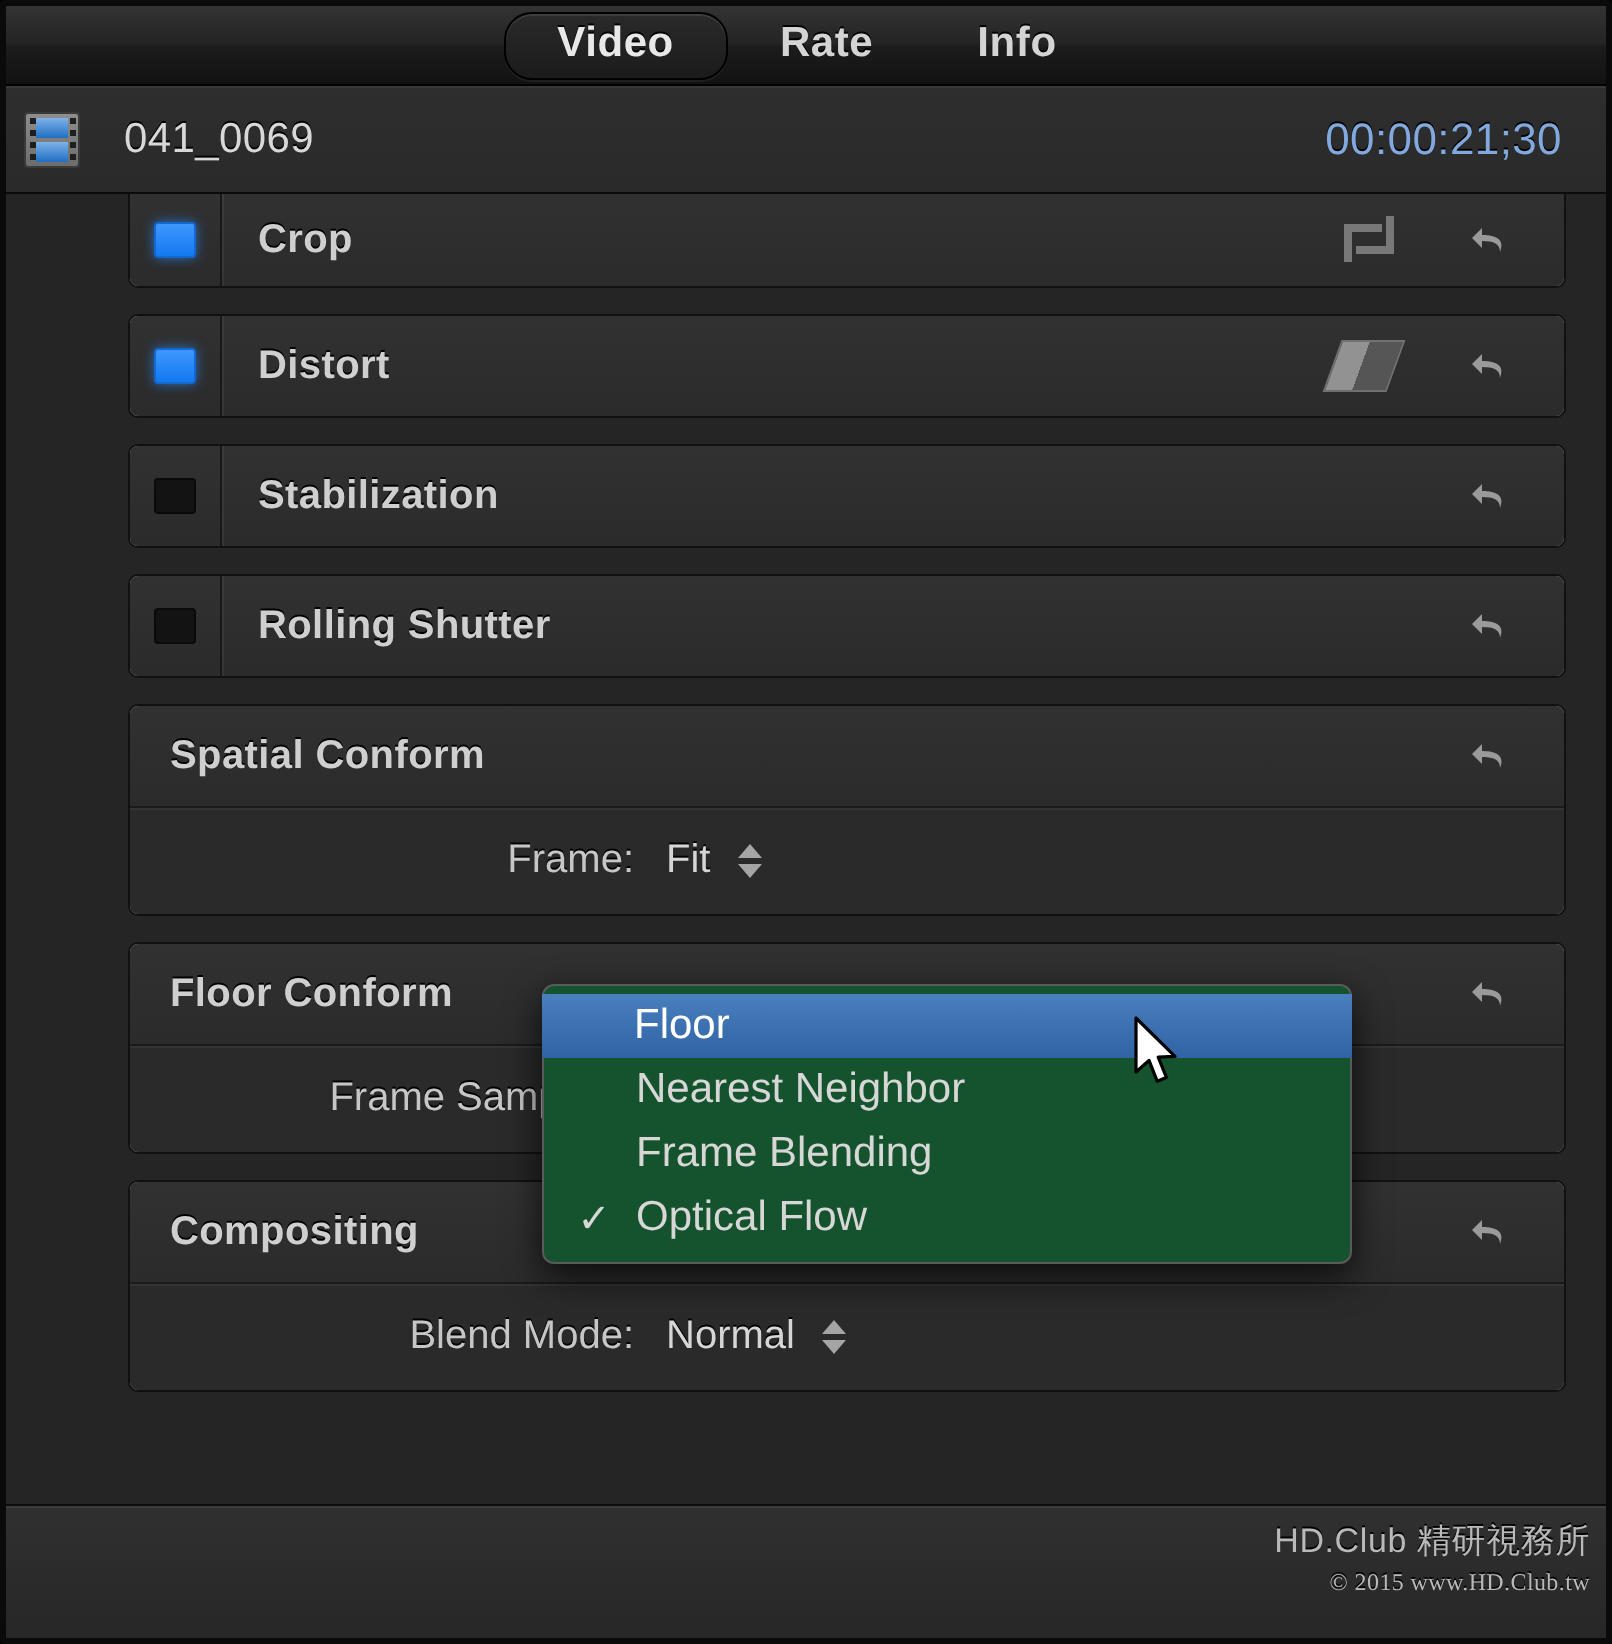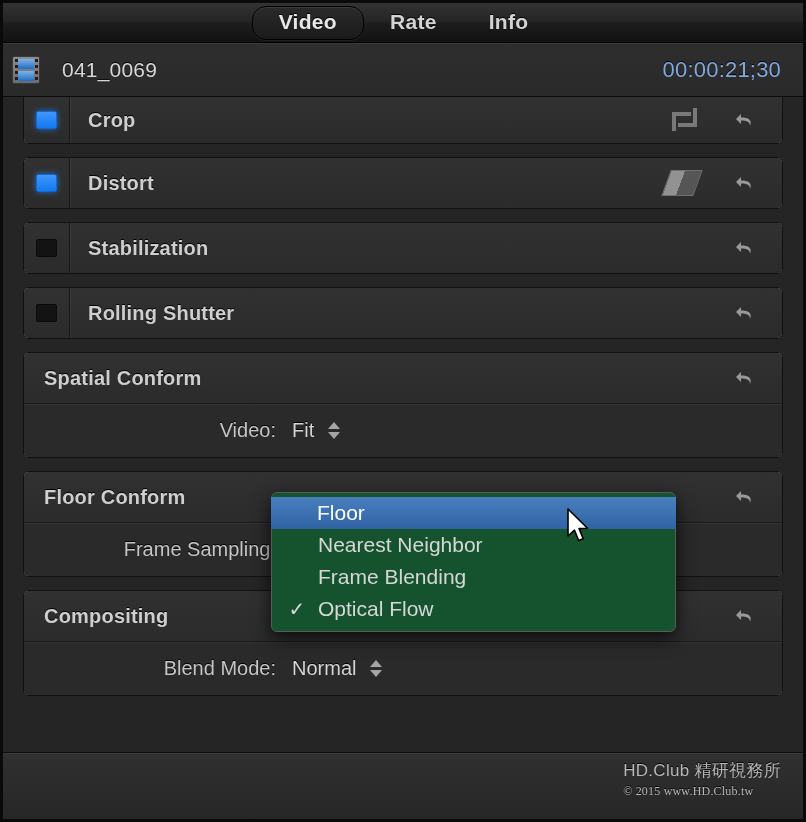--- a/index.html
+++ b/index.html
@@ -103,20 +103,21 @@
     overflow: hidden;
   }
 
   .group {
     margin-top: 13px;
     border: 1px solid #111;
     border-radius: 5px;
     background: #a3a3a3;
     box-shadow: inset 0 1px 0 rgba(255,255,255,.055);
     overflow: hidden;
+    margin-left: 41px;
   }
   .group.first { margin-top: 0; border-top: none; border-radius: 0 0 5px 5px; }
 
   .grouphead {
     position: relative;
     height: 50px;
     display: flex;
     align-items: center;
     background: linear-gradient(to bottom, #313131 0%, #2b2b2b 100%);
   }
@@ -252,21 +253,22 @@
   
   .footer {
     position: absolute;
     left: 0; right: 0; bottom: 0;
     height: 66px;
     background: linear-gradient(to bottom, #303030 0%, #272727 100%);
     border-top: 1px solid #0c0c0c;
     box-shadow: inset 0 1px 0 rgba(255,255,255,.06);
   }
   .wm {
-    position: absolute; right: 22px; top: 6px;
+    position: absolute; right: 8px; top: 6px;
+    text-align: right;
     color: #b9b9b9;
     text-shadow: 0 -1px 0 #000;
   }
   .wm .l1 { font-size: 17px; letter-spacing: .3px; }
   .wm .l2 { font-size: 12px; margin-top: 2px; letter-spacing: .2px; font-family: Liberation Serif, serif; }
 </style>
 </head>
 <body>
 
 <div id="app">
@@ -359,21 +361,21 @@
         <div class="gtitle plain">Spatial Conform</div>
         <div class="ghicons">
           <div class="icon-reset">
             <svg width="26" height="24" viewBox="0 0 26 24">
                 <path d="M9 6 L4 11 L9 16 L9 12.5 C15 12.5 18 14 18 18 C20.5 12 16.5 9.5 9 9.5 Z" fill="#9a9a9a"></path>
               </svg>
           </div>
         </div>
       </div>
       <div class="grouprow">
-        <div class="rowlabel">Video:</div>
+        <div class="rowlabel">Frame:</div>
         <div class="rowvalue">Fit</div>
         <div class="stepper">
             <span class="up"></span>
             <span class="down"></span>
           </div>
       </div>
     </div>
 
     <div class="group">
       <div class="grouphead">

